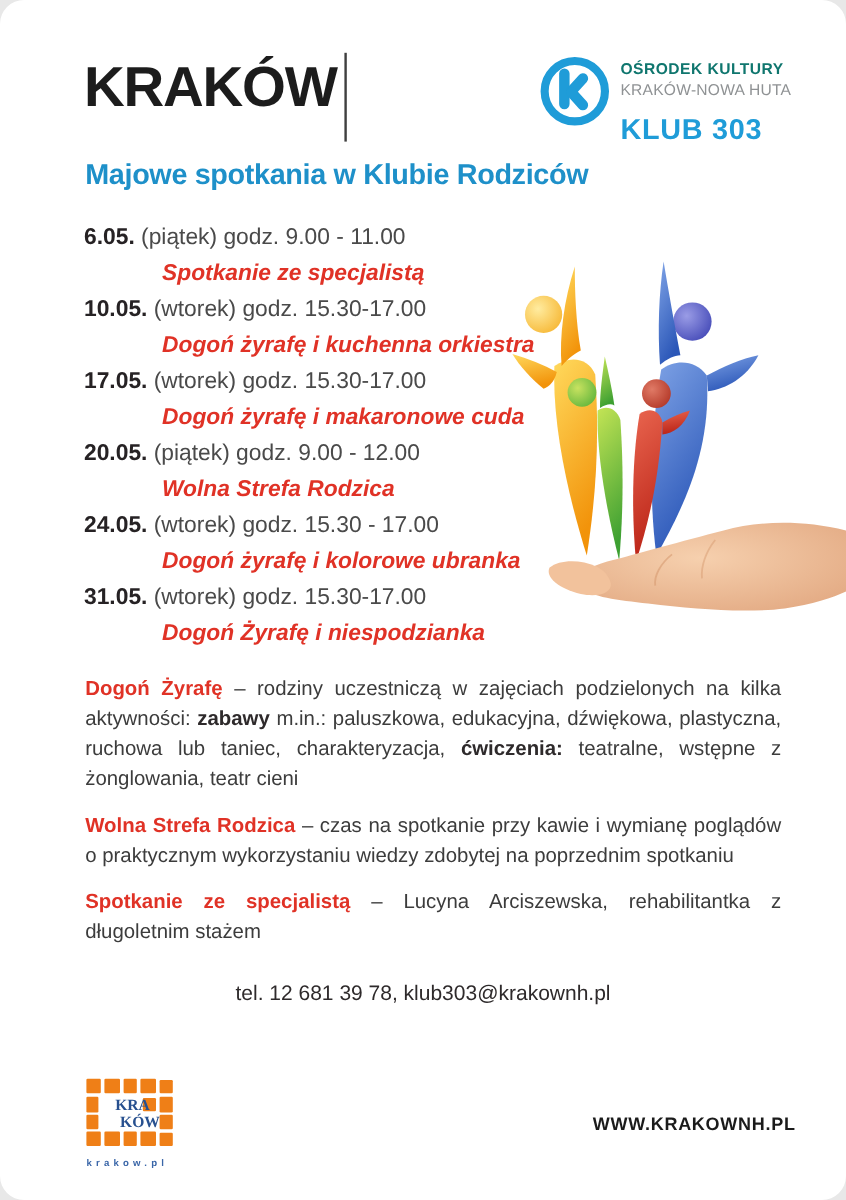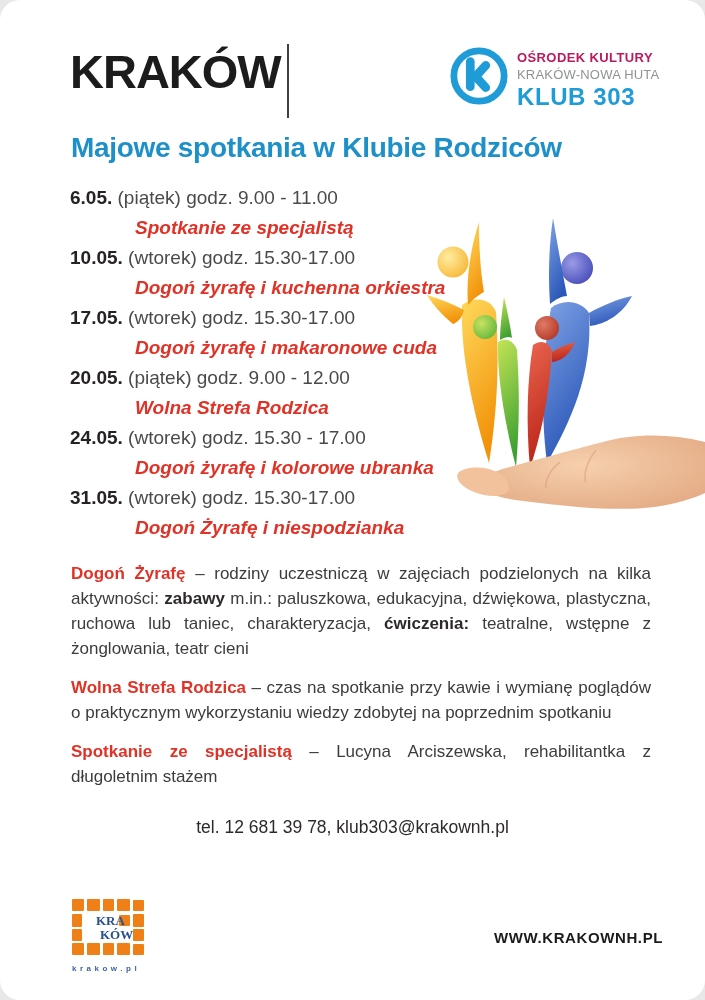--- a/index.html
+++ b/index.html
@@ -13,27 +13,27 @@
   .city-logo {
     position:absolute; left:70px; top:44px;
     font-size:47px; font-weight:700; letter-spacing:-1px; color:#1c1c1c;
   }
   .logo-divider {
     position:absolute; left:287px; top:44px; width:2px; height:74px; background:#3f3f3f;
   }
   .org-logo { position:absolute; left:450px; top:47px; display:flex; align-items:flex-start; }
   .k-badge { width:58px; height:58px; flex:0 0 auto; }
   .org-text { margin-left:9px; padding-top:3px; }
-  .org-l1 { font-size:13px; font-weight:700; color:#be185d; letter-spacing:0.4px; }
+  .org-l1 { font-size:13px; font-weight:700; color:#0f766e; letter-spacing:0.4px; }
   .org-l2 { font-size:13px; color:#8f9294; letter-spacing:0.2px; margin-top:2px; }
-  .org-l3 { font-size:24px; font-weight:700; color:#1f9cd8; letter-spacing:0.6px; margin-top:1px; }
+  .org-l3 { font-size:24px; font-weight:700; color:#1f9cd8; letter-spacing:0.6px; margin-top:13px; }
   
   .title {
     position:absolute; left:71px; top:132px;
-    font-size:28px; font-weight:700; color:#1e90c9; letter-spacing:-0.3px;
+    font-size:24px; font-weight:700; color:#1e90c9; letter-spacing:-0.3px;
   }
   
   .events { position:absolute; left:70px; top:183px; width:420px; z-index:3; }
   .event-when { font-size:19px; line-height:30px; color:#4a4a4a; white-space:nowrap; }
   .event-when .date { font-weight:700; color:#262224;margin-top:40px; }
   .event-name {
     font-size:19px; line-height:30px; font-weight:700; font-style:italic;
     color:#e03226; padding-left:65px; white-space:nowrap;
   }
   

